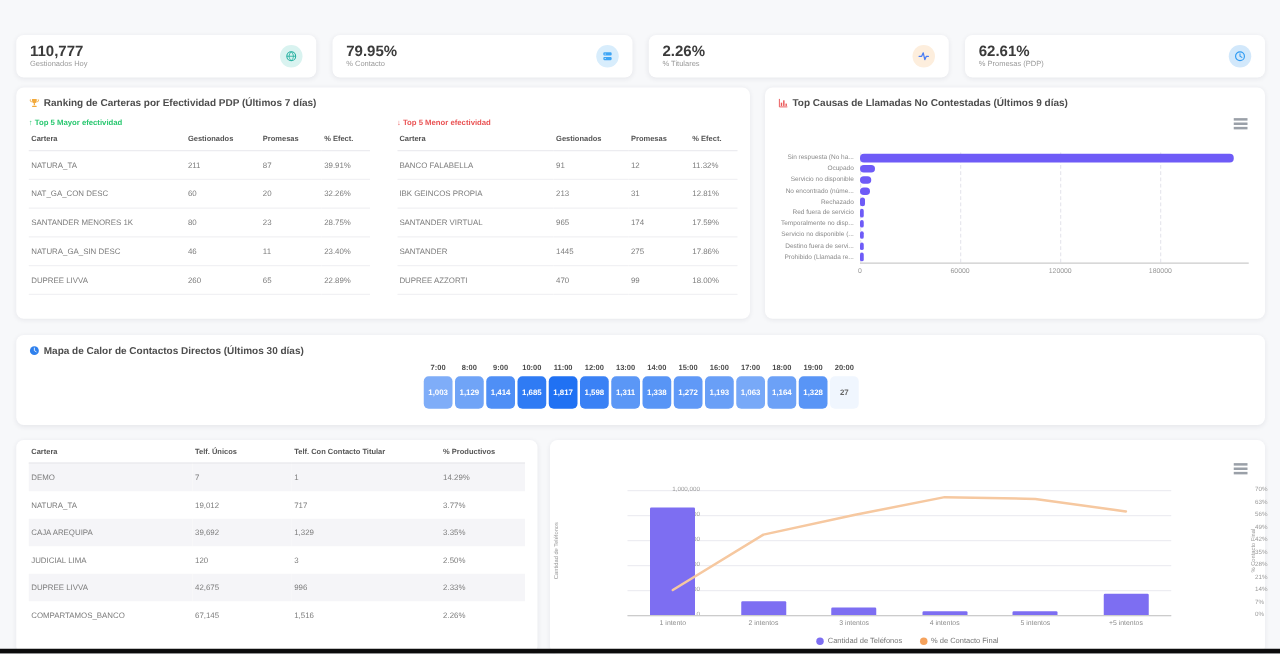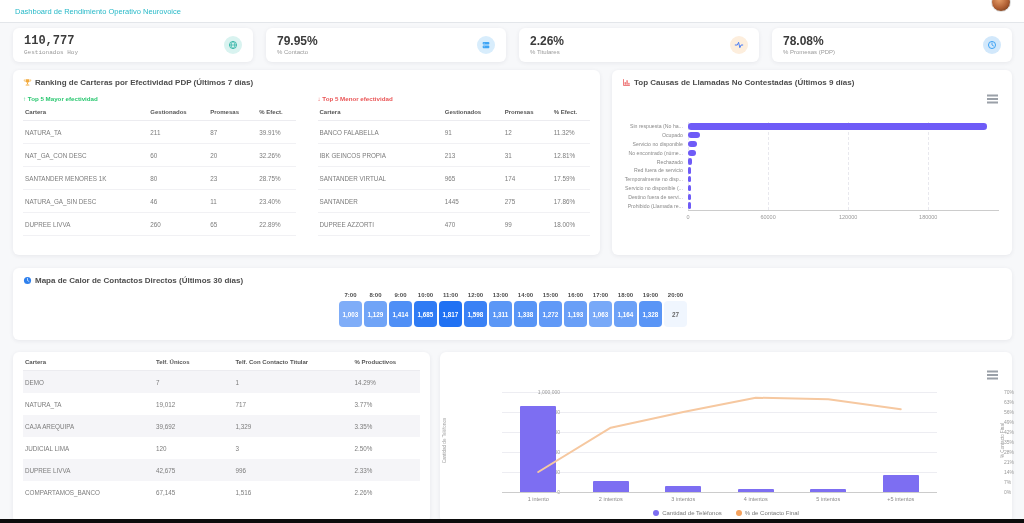--- a/index.html
+++ b/index.html
@@ -60,26 +60,22 @@
   .legend{position:absolute;left:0;top:158px;width:100%;display:flex;justify-content:center;gap:14px;}
   .legend-item{display:flex;align-items:center;gap:3px;font-size:6px;color:#777;cursor:pointer;}
   .dot{width:6px;height:6px;border-radius:50%;}
   .bottom-bar{position:absolute;left:0;bottom:0;width:1024px;height:4px;background:#0c0c0c;z-index:9;}
 </style>
 </head>
 <body>
 
 <div id="app">
 
-  <div class="header">
-    <a class="title-link" href="#">Dashboard de Rendimiento Operativo Neurovoice</a>
-    <div class="avatar"></div>
-  </div>
-
-  <div class="panel kpi" style="left:13px;font-family:Liberation Mono, monospace;">
+
+  <div class="panel kpi" style="left:13px;">
     <div>
       <div class="kpi-value">110,777</div>
       <div class="kpi-label">Gestionados Hoy</div>
     </div>
     <div class="kpi-icon" style="background:#d9f3f0;">
       <svg width="10" height="10" viewBox="0 0 24 24">
           <circle cx="12" cy="12" r="8.5" fill="none" stroke="#1fae9e" stroke-width="2"></circle>
           <path d="M3.5 12h17M12 3.5c-5.5 5-5.5 12 0 17M12 3.5c5.5 5 5.5 12 0 17" fill="none" stroke="#1fae9e" stroke-width="1.6"></path>
         </svg>
     </div>
@@ -104,21 +100,21 @@
       <div class="kpi-label">% Titulares</div>
     </div>
     <div class="kpi-icon" style="background:#fdeedd;">
       <svg width="10" height="10" viewBox="0 0 24 24">
           <polyline points="3,12 8,12 11,5.5 14,18.5 17,12 21,12" fill="none" stroke="#4a7df5" stroke-width="2.4" stroke-linecap="round" stroke-linejoin="round"></polyline>
         </svg>
     </div>
   </div>
   <div class="panel kpi" style="left:772px;">
     <div>
-      <div class="kpi-value">78.08%</div>
+      <div class="kpi-value">62.61%</div>
       <div class="kpi-label">% Promesas (PDP)</div>
     </div>
     <div class="kpi-icon" style="background:#d2e8fb;">
       <svg width="10" height="10" viewBox="0 0 24 24">
           <circle cx="12" cy="12" r="8.5" fill="none" stroke="#2f9bf3" stroke-width="2.2"></circle>
           <path d="M12 7v5l3.6 2.2" fill="none" stroke="#2f9bf3" stroke-width="2" stroke-linecap="round"></path>
         </svg>
     </div>
   </div>
 

